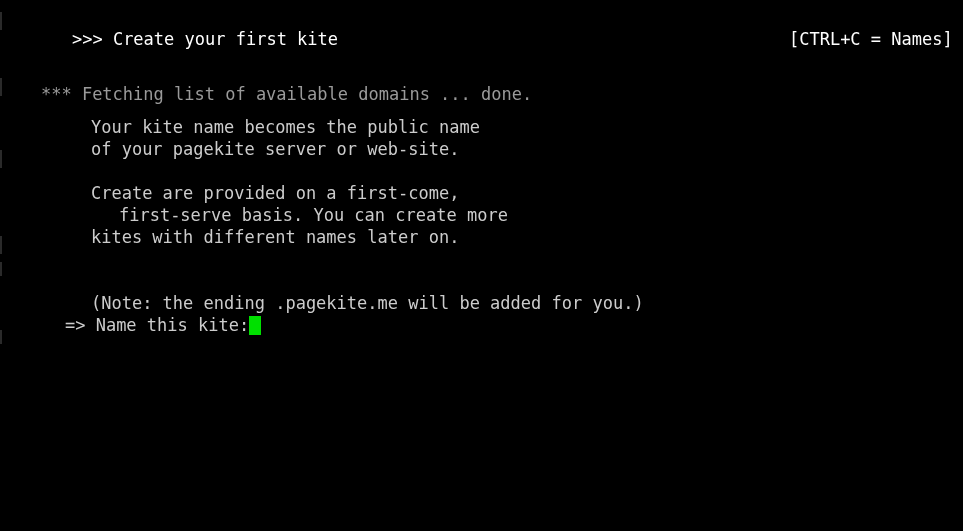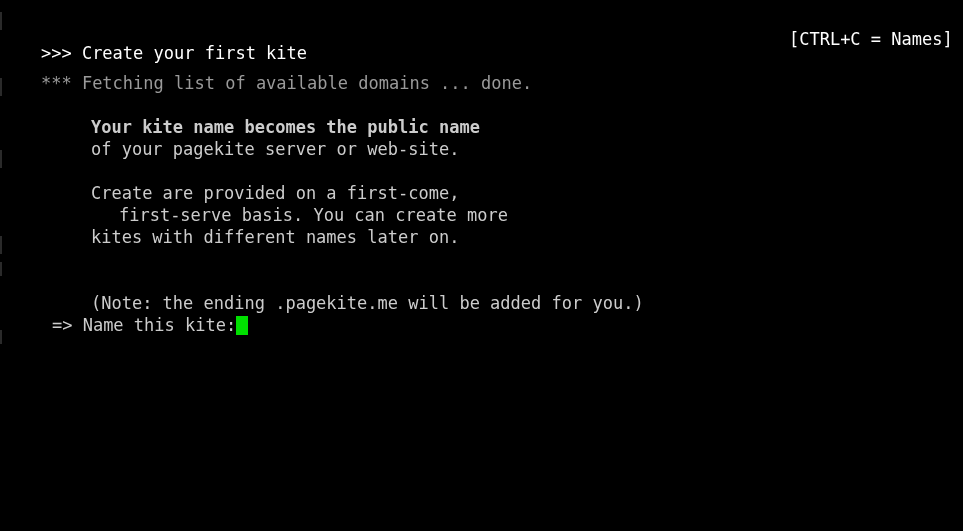--- a/index.html
+++ b/index.html
@@ -60,51 +60,51 @@
     position: absolute;
     left: 0;
     white-space: pre;
     letter-spacing: 0;
   }
   .col {
     display: inline-block;
     white-space: pre;
   }
   .bright   { color: #ffffff; }
-  .dim      { color: #9a9a9a; }
+  .dim      { color: #9a9a9a; margin-top: 11px; }
   .body     { color: #cccccc; }
   .prompt   { color: #cccccc; }
 
   .cursor {
     display: inline-block;
     width: 12px;
     height: 19px;
     background: #00e000;
     vertical-align: -4px;
   }
 </style>
 </head>
 <body>
 
 <div id="terminal">
 
   <div class="edge-artifact"></div>
 
-  <div class="line" style="top:20px;">
+  <div class="line" style="top:6px;padding-left:31px;">
     <span class="col bright" style="margin-left:0px;">&gt;&gt;&gt; Create your first kite</span>
   </div>
   <div class="line" style="top:6px; left:748px;">
     <span class="col bright">[CTRL+C = Names]</span>
   </div>
 
   <div class="line" style="top:50px;">
     <span class="col dim" style="margin-left:0px;">*** Fetching list of available domains ... done.</span>
   </div>
 
-  <div class="line" style="top:94px;font-weight:bold;">
+  <div class="line" style="top:94px;">
     <span class="col body" style="margin-left:50px;">Your kite name becomes the public name</span>
   </div>
   <div class="line" style="top:116px;">
     <span class="col body" style="margin-left:50px;">of your pagekite server or web-site.</span>
   </div>
 
   <div class="line" style="top:160px;">
     <span class="col body" style="margin-left:50px;">Create are provided on a first-come,</span>
   </div>
   <div class="line" style="top:182px;">
@@ -112,16 +112,16 @@
   </div>
   <div class="line" style="top:270px;">
     <span class="col body" style="margin-left:50px;">(Note: the ending .pagekite.me will be added for you.)</span>
   </div>
 
   <div class="line" style="top:204px;">
     <span class="col body" style="margin-left:50px;">kites with different names later on.</span>
   </div>
 
   <div class="line" style="top:292px;">
-    <span class="col prompt" style="margin-left:11px;">=&gt; Name this kite:</span><span class="col prompt"></span><span class="cursor"></span>
+    <span class="col prompt" style="margin-left:24px;">=&gt; Name this kite:</span><span class="col prompt"></span><span class="cursor"></span>
   </div>
 
 </div>
 
 </body></html>

